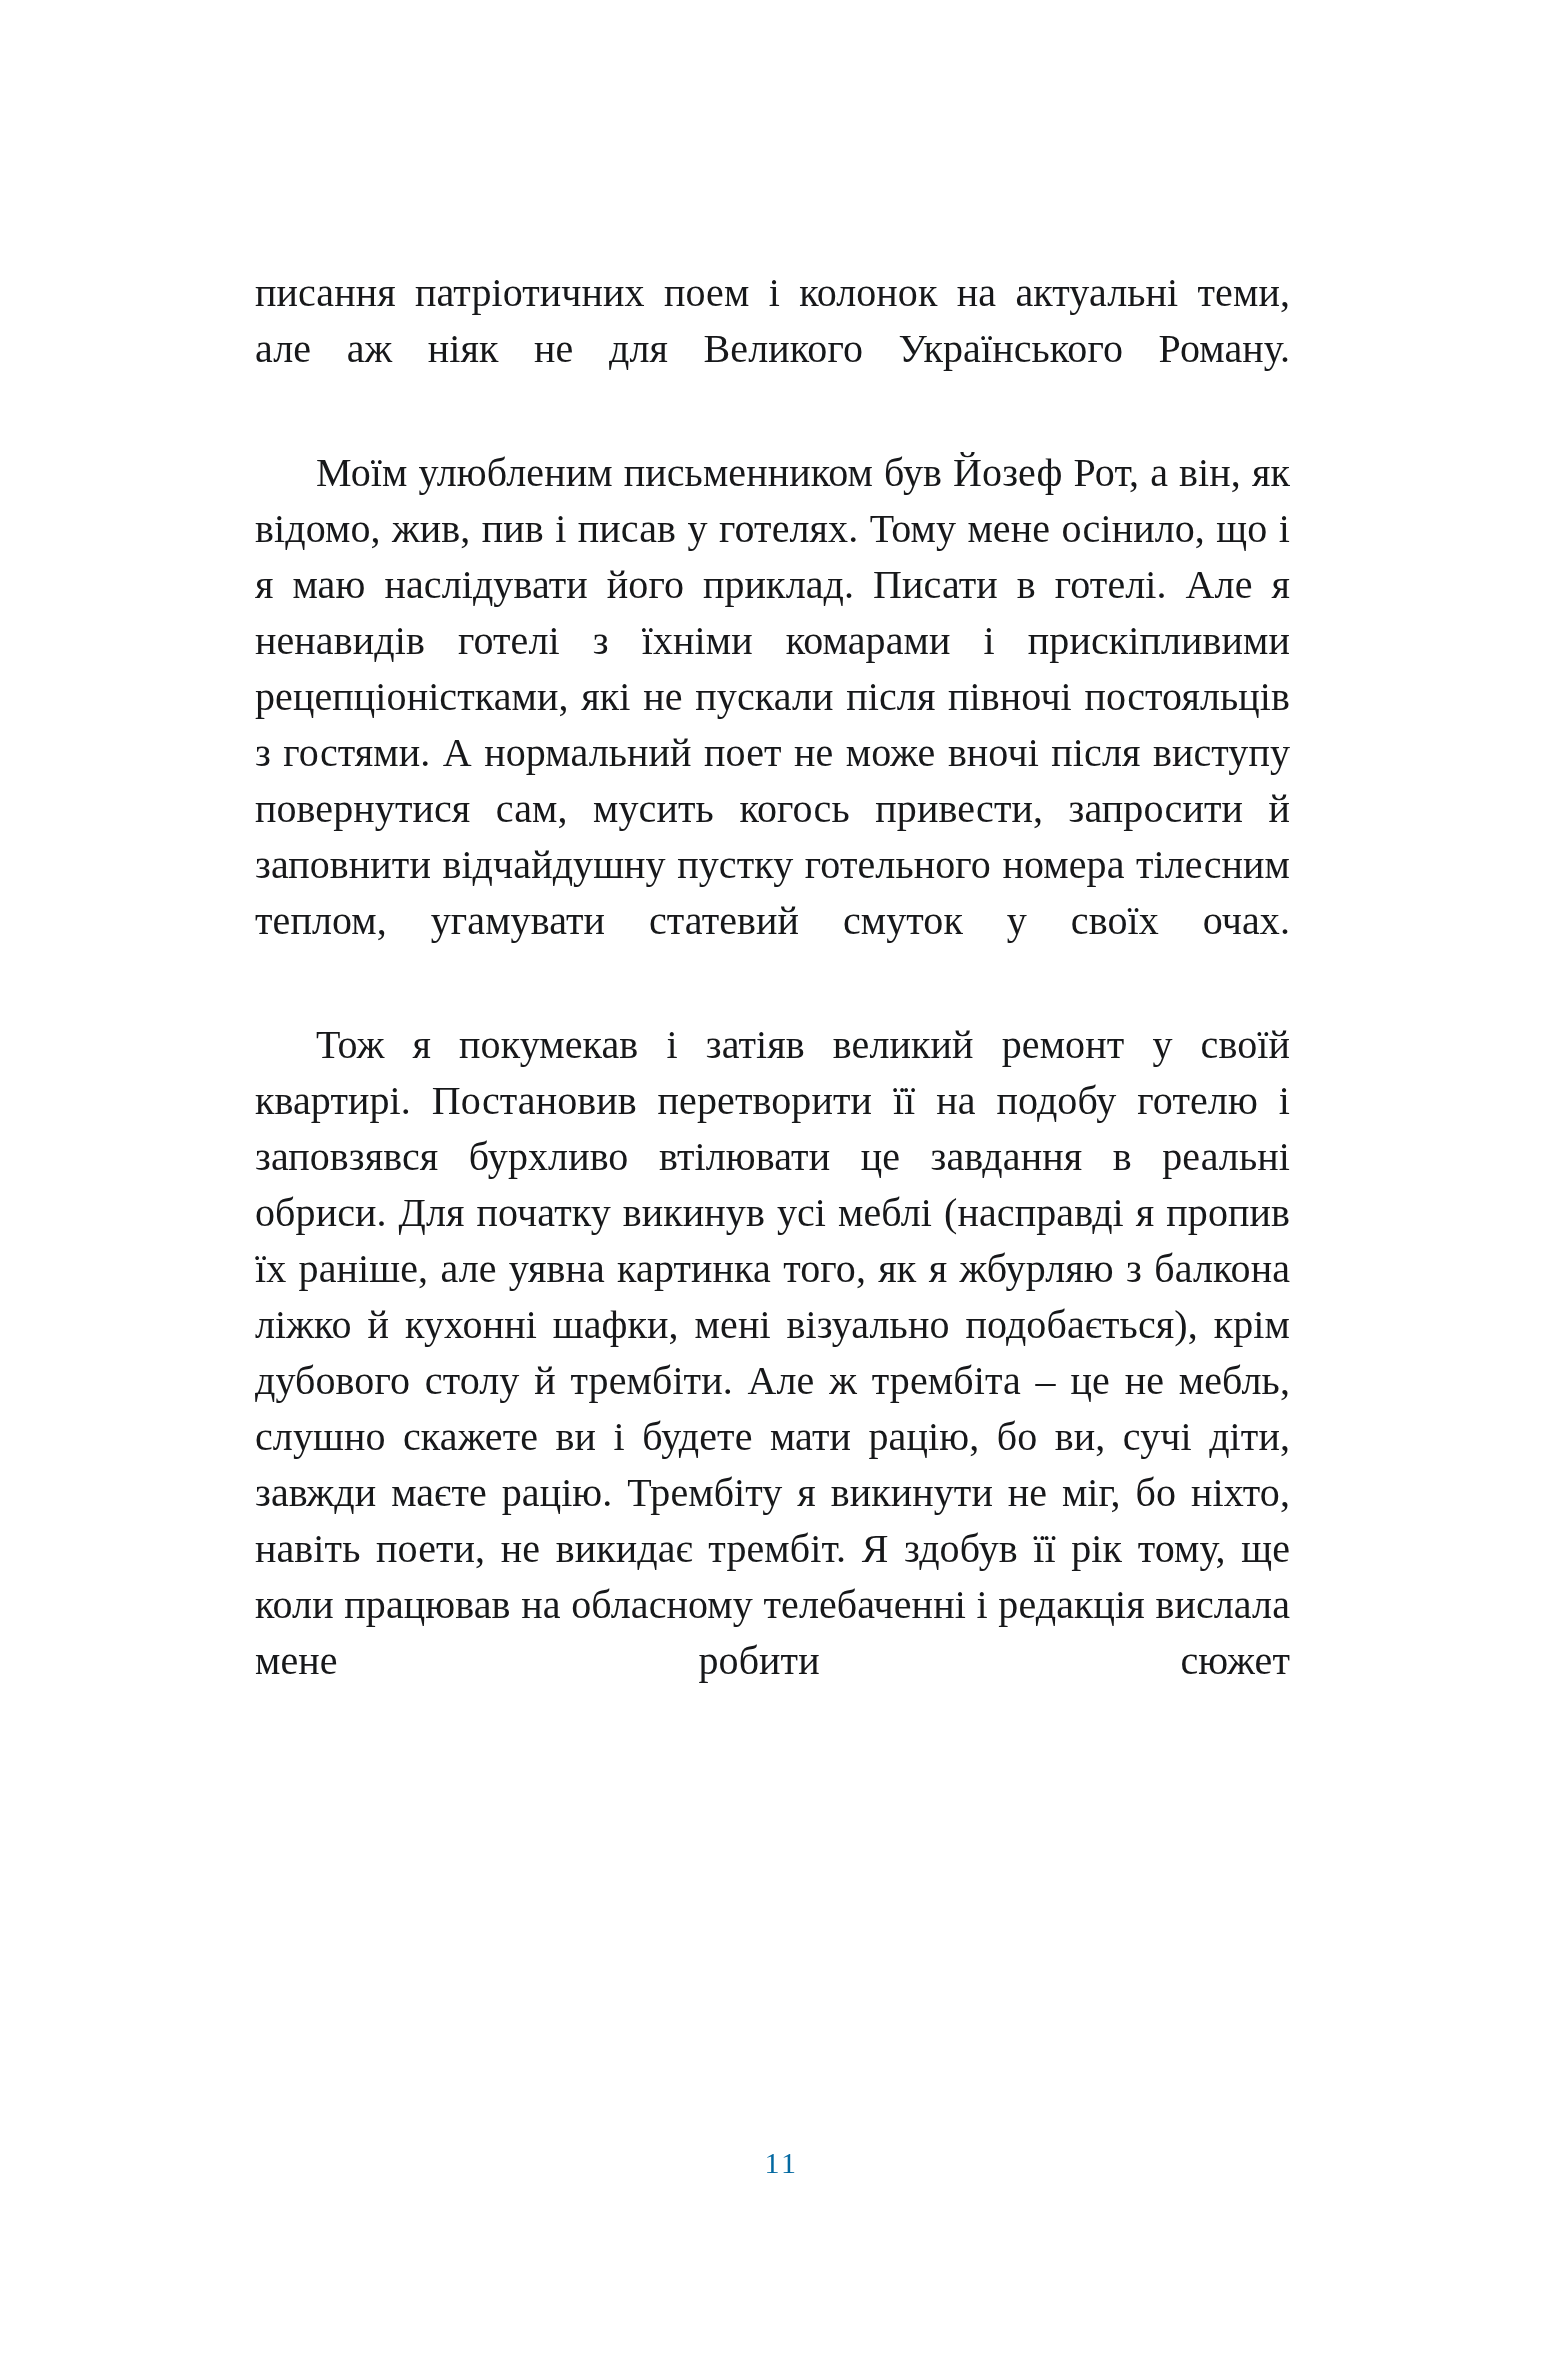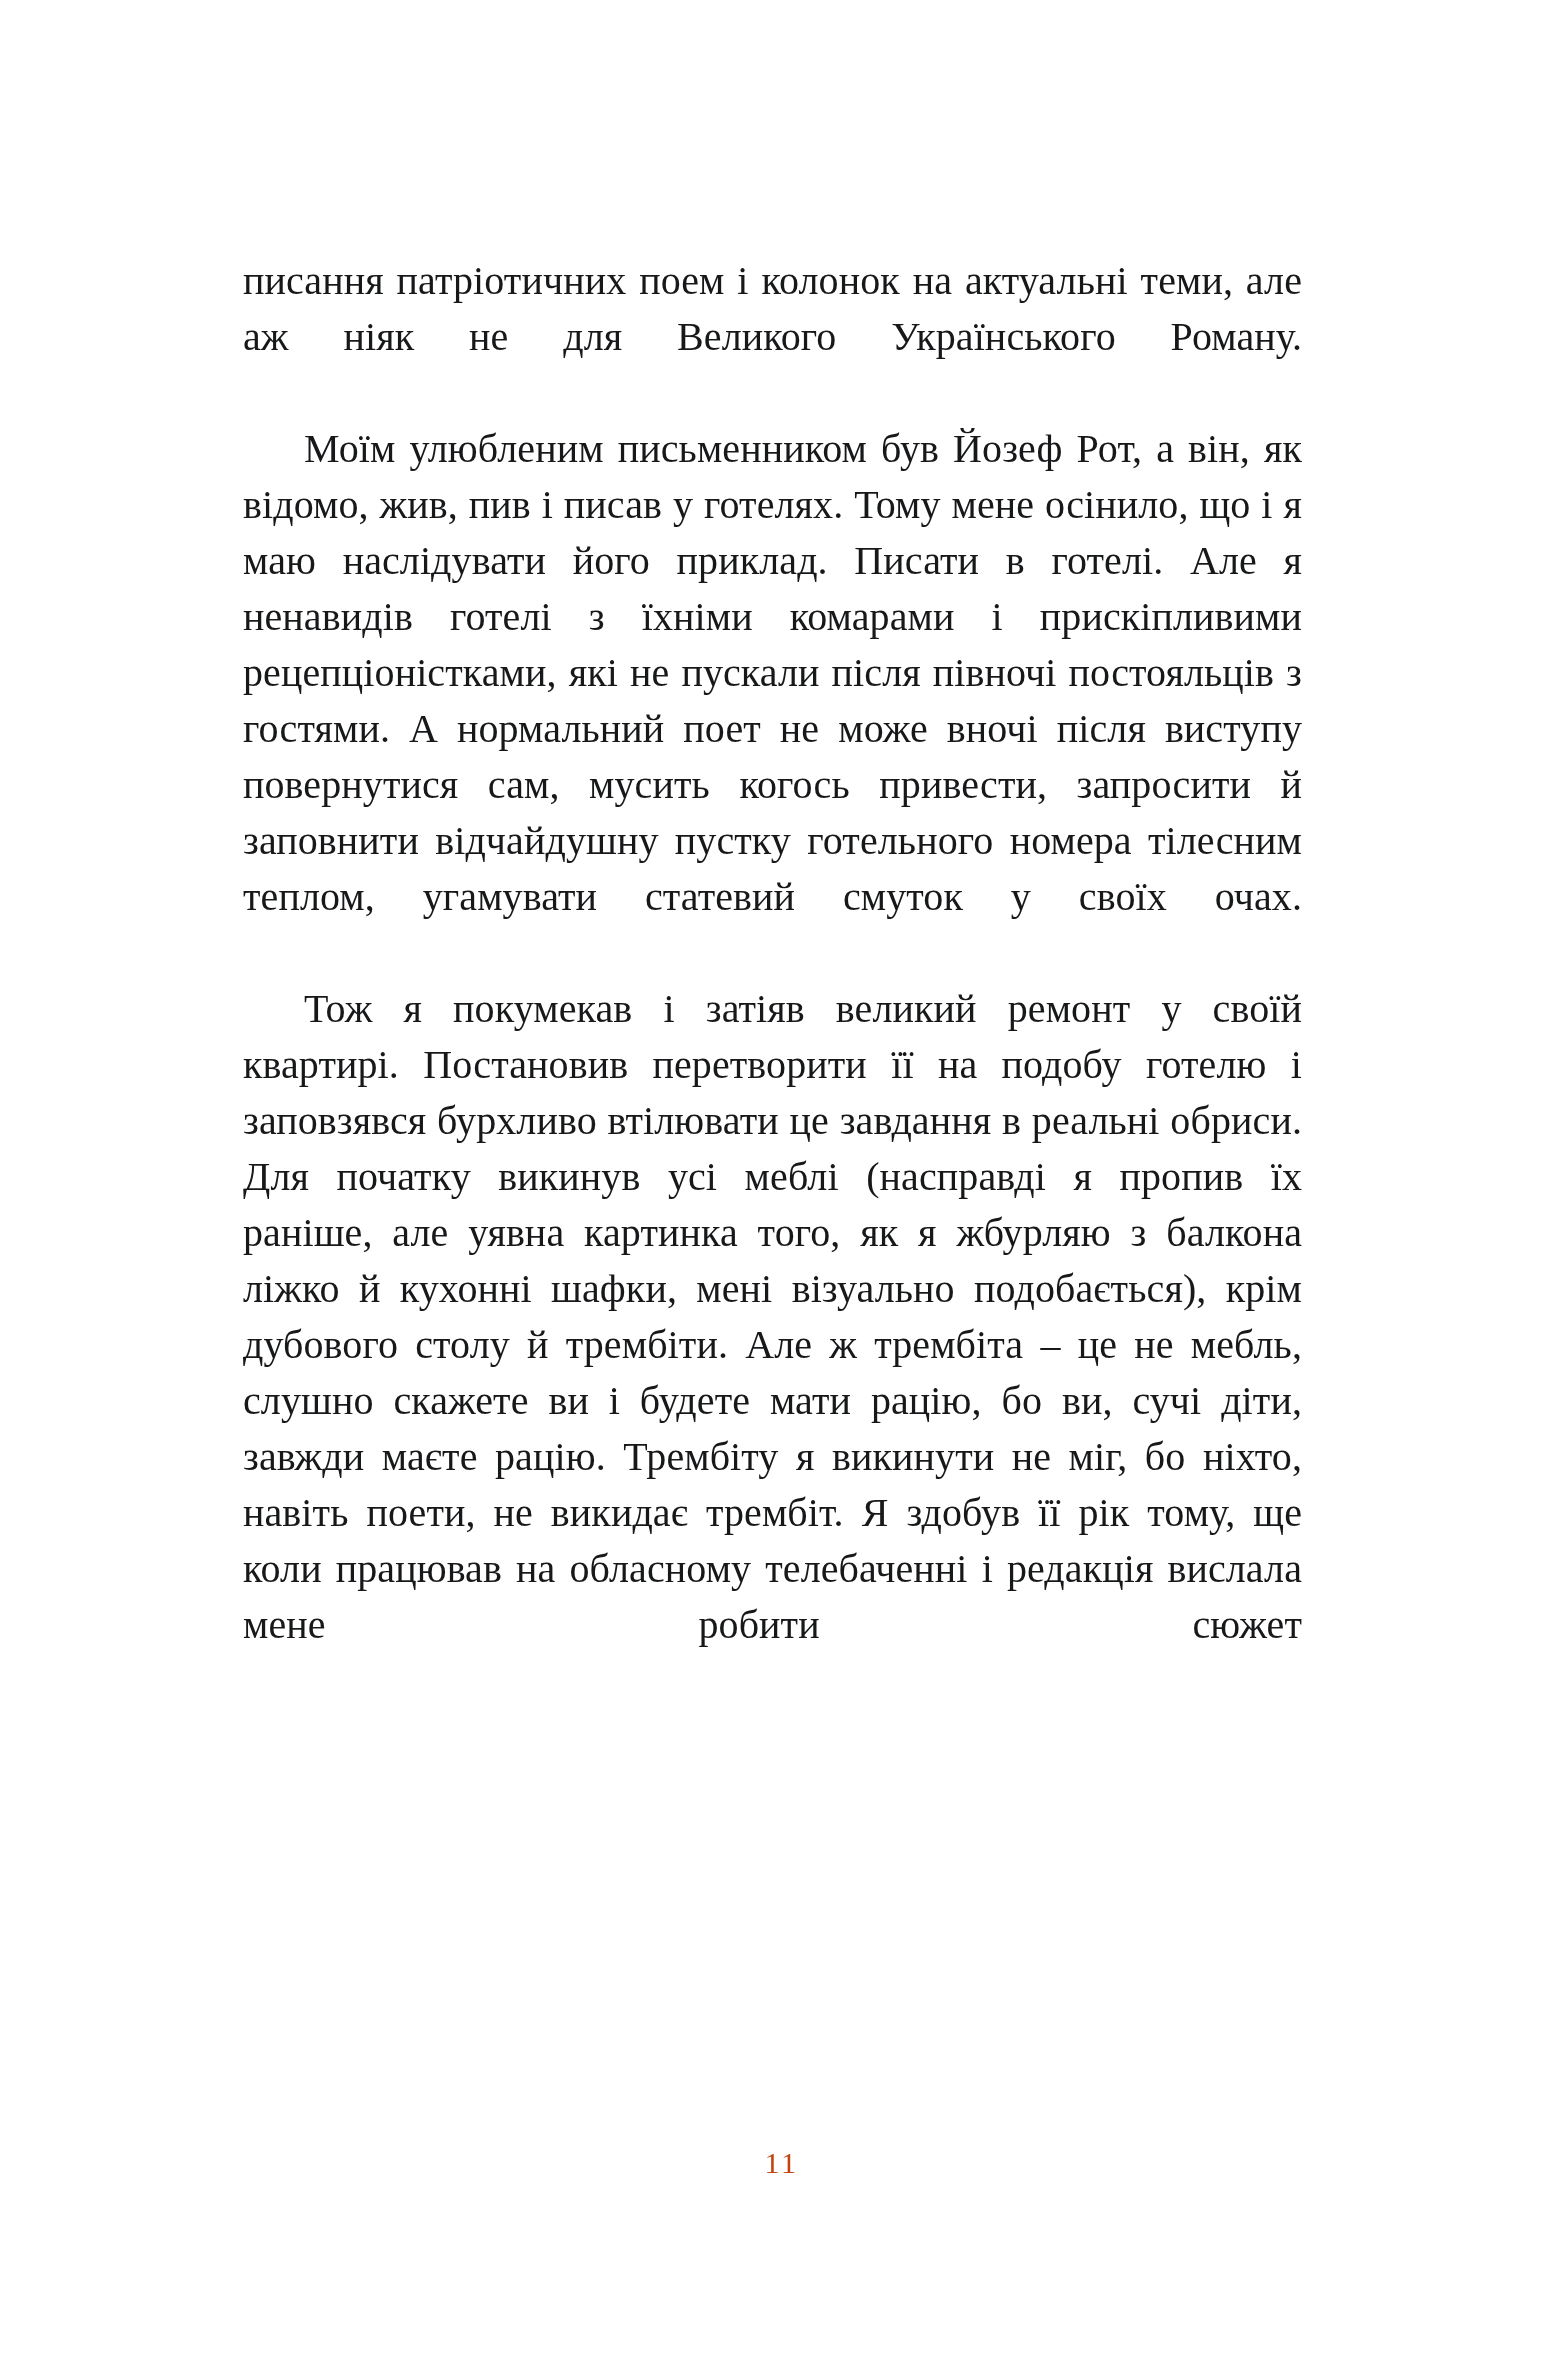--- a/index.html
+++ b/index.html
@@ -23,21 +23,21 @@
   }
 
   .text-block {
     position: absolute;
     left: 243px;
     top: 253px;
     width: 1059px;
   }
 
   .para {
-    margin: 0;
+    margin: 12px;
     font-size: 40px;
     line-height: 56px;
     text-align: justify;
     text-justify: inter-word;
     letter-spacing: 0.1px;
     word-spacing: 0.4px;
     hyphens: none;
     -webkit-hyphens: none;
   }
 
@@ -54,21 +54,21 @@
 
   .folio {
     position: absolute;
     left: 0;
     right: 0;
     top: 2145px;
     text-align: center;
     font-size: 30px;
     line-height: 35px;
     letter-spacing: 2.5px;
-    color: #c2410c;
+    color: #0369a1;
     font-variant-numeric: oldstyle-nums;
   }
 </style>
 </head>
 <body>
 
 <div class="page">
 
   <div class="text-block">
 

